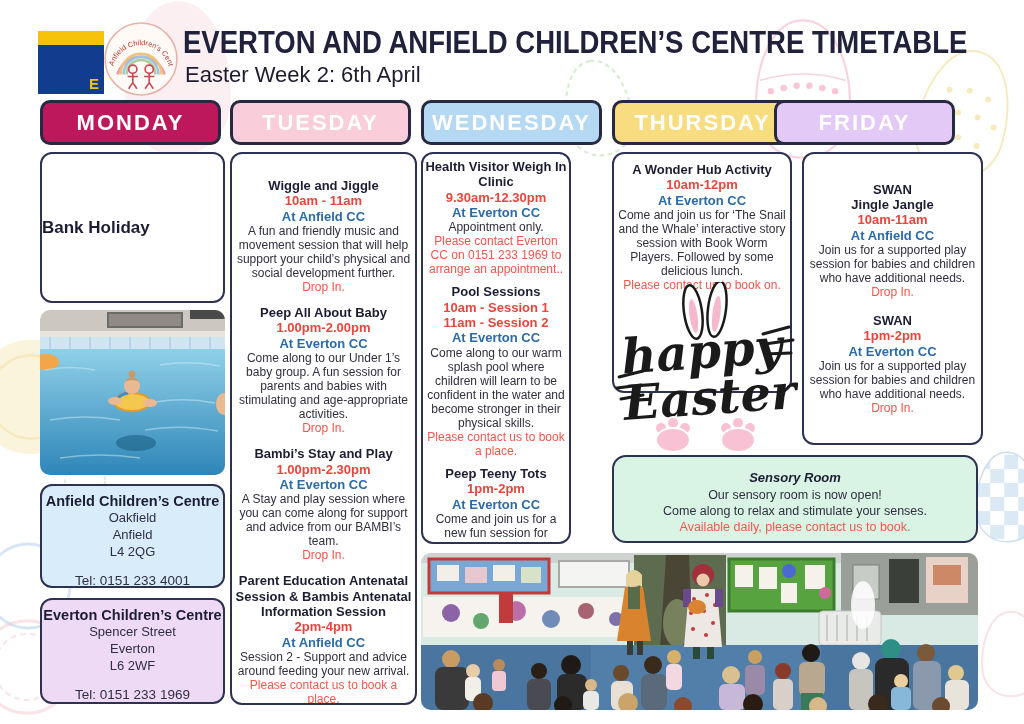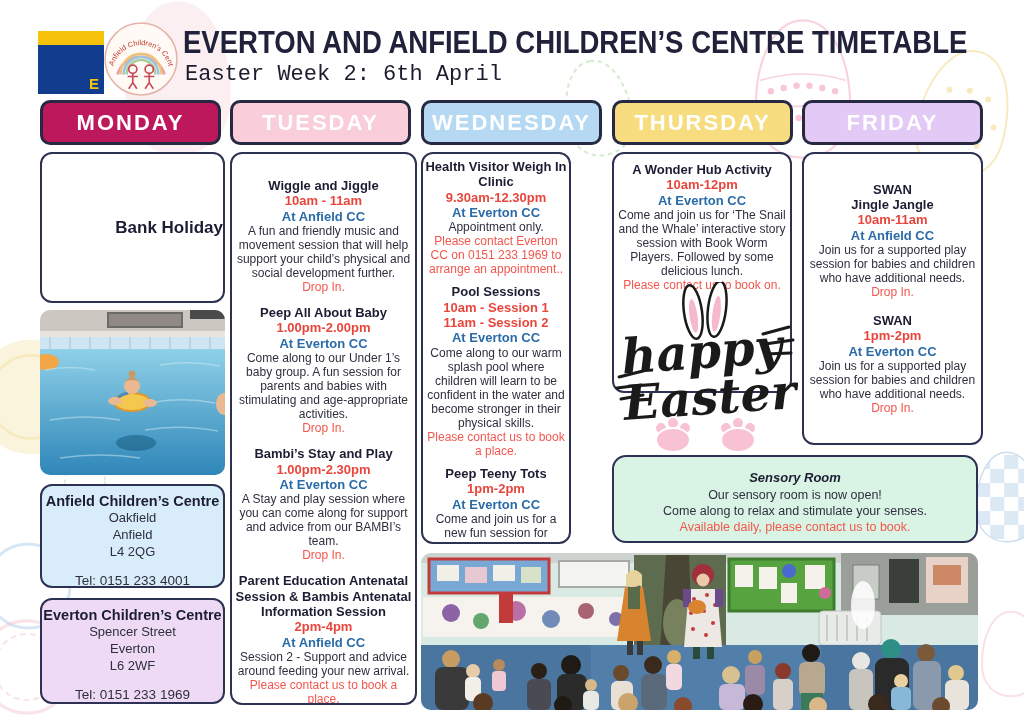--- a/index.html
+++ b/index.html
@@ -7,45 +7,45 @@
         font-family:"Liberation Sans",sans-serif;color:#23243c;}
   .deco{position:absolute;pointer-events:none;}
   
   .ev-logo{position:absolute;left:38px;top:31px;width:66px;height:63px;}
   .ev-logo .band{position:absolute;left:0;top:0;width:100%;height:14px;background:#f6c20a;}
   .ev-logo .body{position:absolute;left:0;top:14px;width:100%;height:49px;background:#123d8f;}
   .ev-logo .lett{position:absolute;right:5px;bottom:2px;color:#f6c20a;font-weight:bold;font-size:15px;}
   .an-logo{position:absolute;left:103px;top:21px;width:76px;height:76px;}
   .title{position:absolute;left:183px;top:24px;font-size:32px;font-weight:bold;color:#20213a;
          white-space:nowrap;transform:scaleX(0.86);transform-origin:left center;letter-spacing:0px;}
-  .subtitle{position:absolute;left:185px;top:62px;font-size:22px;color:#1c1c2e;font-family:Liberation Mono, monospace;}
+  .subtitle{position:absolute;left:185px;top:62px;font-size:22px;color:#1c1c2e;}
   
   .day{position:absolute;top:100px;width:181px;height:45px;border:3px solid #272943;border-radius:10px;
        box-sizing:border-box;display:flex;align-items:center;justify-content:center;
        color:#fff;font-weight:bold;font-size:22px;letter-spacing:2px;}
   .day-mon{left:40px;background:#be185d;}
   .day-tue{left:230px;background:#f9cdd9;}
   .day-wed{left:421px;background:#b5d9f2;}
   .day-thu{left:612px;background:#f8dd80;}
-  .day-fri{left:802px;background:#e3c9f5;text-align:center;}
+  .day-fri{left:774px;background:#e3c9f5;text-align:center;}
   
   .card{position:absolute;background:#fff;border:2.5px solid #2e3252;border-radius:12px;
         box-sizing:border-box;overflow:hidden;}
   .softbox{position:absolute;border:2px solid #2e3252;border-radius:12px;box-sizing:border-box;
         text-align:center;overflow:hidden;}
   .photo{position:absolute;border-radius:10px;overflow:hidden;}
   .photo svg{display:block;width:100%;height:100%;}
   
   .sess{text-align:center;margin-bottom:11px;}
   .s-title{font-weight:bold;color:#1c1d33;font-size:13px;line-height:1.18;}
   .s-time{font-weight:bold;color:#e8463c;font-size:13px;line-height:1.18;}
   .s-loc{font-weight:bold;color:#2a6ba8;font-size:13px;line-height:1.18;}
   .s-desc{color:#2f2f3f;font-size:12px;line-height:1.17;}
   .s-note{color:#f4564d;font-size:12px;line-height:1.17;}
-  .bank{display:flex;align-items:center;justify-content:flex-end;font-weight:bold;font-size:17px;color:#1c1d33;}
+  .bank{display:flex;align-items:center;justify-content:flex-start;font-weight:bold;font-size:17px;color:#1c1d33;}
   .addr-title{font-weight:bold;font-size:14.5px;color:#1c1d33;margin-top:7px;line-height:1.2;}
   .addr-line{font-size:13px;color:#2f2f3f;line-height:1.3;}
   .addr-tel{font-size:13.5px;color:#2f2f3f;margin-top:12px;}
   .sensory-title{font-weight:bold;font-size:13px;color:#1c1d33;margin-top:13px;line-height:1.3;font-style:italic;}
   .sensory-line{font-size:12.5px;color:#2f2f3f;line-height:1.3;}
   .sensory-note{font-size:12.5px;color:#f4564d;line-height:1.3;}
 </style>
 </head>
 <body>
 

